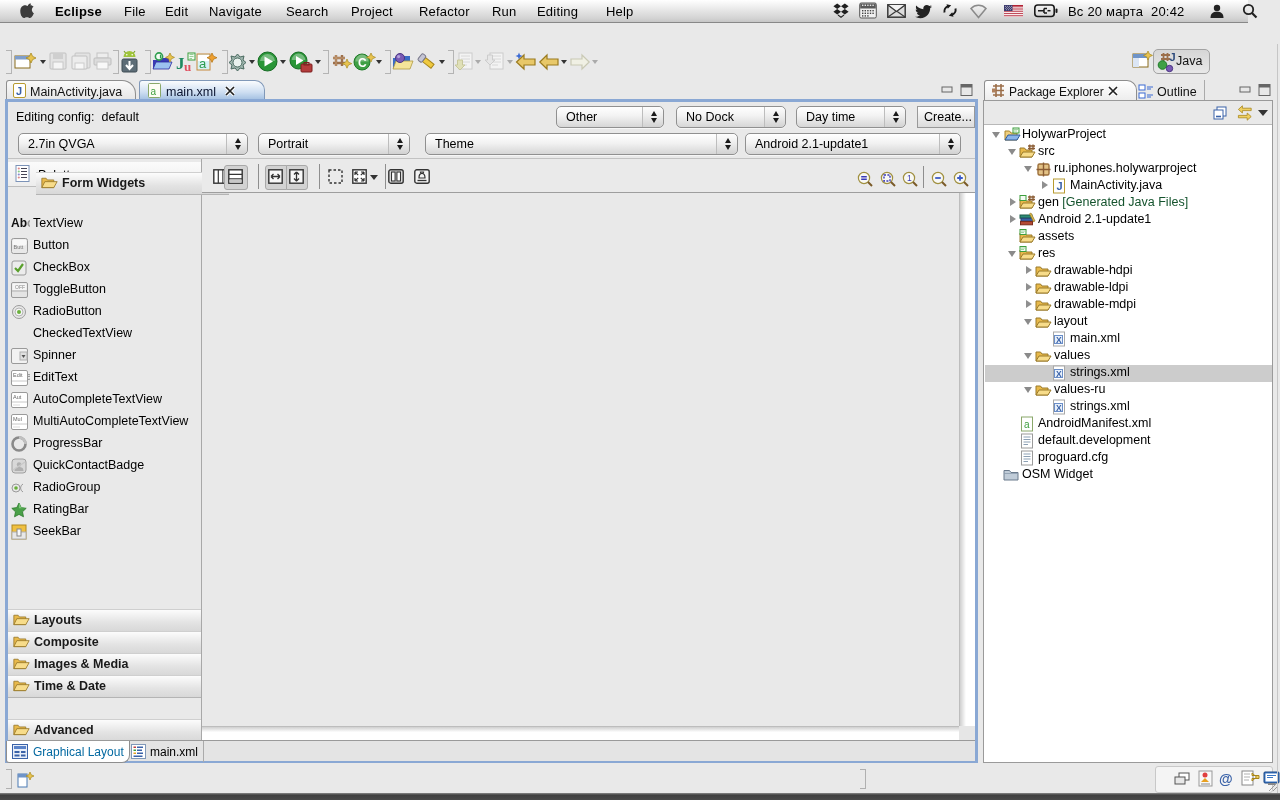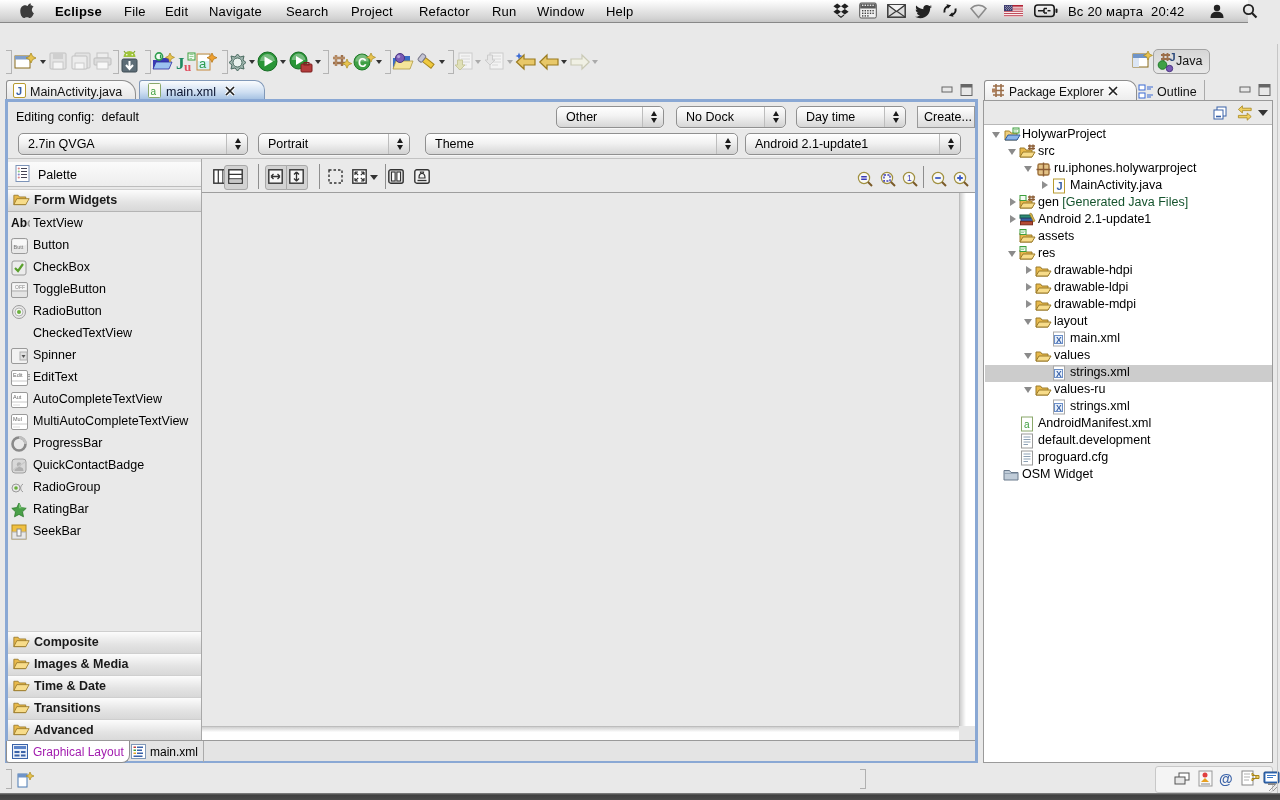--- a/index.html
+++ b/index.html
@@ -49,21 +49,21 @@
       <path d="M13.9 11.1c-0.4 1-0.6 1.4-1.2 2.3-0.8 1.2-1.9 2.7-3.2 2.7-1.2 0-1.5-0.8-3.1-0.8-1.6 0-2 0.8-3.2 0.8-1.3 0-2.3-1.4-3.1-2.6C-1.1 10.1-1.3 6.2 0.7 4.1c1-1.1 2.3-1.7 3.5-1.7 1.3 0 2.1 0.8 3.1 0.8 1 0 1.6-0.8 3.1-0.8 1.1 0 2.3 0.6 3.2 1.7-2.8 1.5-2.3 5.5 0.3 7z" fill="#3c3c3c" transform="translate(1,0) scale(0.93)"></path>
     </svg>
     <div class="mi" style="left:55px;font-weight:bold;">Eclipse</div>
     <div class="mi" style="left:124px;">File</div>
     <div class="mi" style="left:165px;">Edit</div>
     <div class="mi" style="left:209px;">Navigate</div>
     <div class="mi" style="left:286px;">Search</div>
     <div class="mi" style="left:351px;">Project</div>
     <div class="mi" style="left:419px;">Refactor</div>
     <div class="mi" style="left:492px;">Run</div>
-    <div class="mi" style="left:537px;">Window</div>
+    <div class="mi" style="left:537px;">Editing</div>
     <div class="mi" style="left:606px;">Help</div>
 
     <svg style="left:832px;top:3px;" width="18" height="16" viewBox="0 0 18 16">
       <path d="M5.2 0.5 L9 3.2 L5.2 5.9 L1.4 3.2 Z M12.8 0.5 L16.6 3.2 L12.8 5.9 L9 3.2 Z M5.2 6 L9 8.7 L5.2 11.4 L1.4 8.7 Z M12.8 6 L16.6 8.7 L12.8 11.4 L9 8.7 Z" fill="#1f1f1f"></path>
       <path d="M5.8 11.3 L9 13.5 L12.2 11.3 L12.2 12.6 L9 14.9 L5.8 12.6 Z" fill="#1f1f1f"></path>
     </svg>
     <svg style="left:859px;top:2px;" width="18" height="17" viewBox="0 0 18 17">
       <rect x="0.7" y="1" width="16.6" height="15" rx="1.5" fill="#f0f0f0" stroke="#555"></rect>
       <rect x="1.2" y="1.5" width="15.6" height="5" fill="#5a5a5a"></rect>
       <g fill="#444">
@@ -394,21 +394,21 @@
     <div class="abs" style="left:0;top:3px;width:193px;height:24px;background:linear-gradient(#fbfbfb,#ededed);border-bottom:1px solid #bdbdbd;"></div>
     <svg style="left:7px;top:6px;" width="16" height="17" viewBox="0 0 16 17">
       <rect x="1" y="0.5" width="13" height="16" fill="#fff" stroke="#7c93b8"></rect>
       <circle cx="3.8" cy="3.5" r="1.1" fill="#d88"></circle>
         <circle cx="3.8" cy="6.5" r="1.1" fill="#8c8"></circle>
         <circle cx="3.8" cy="9.5" r="1.1" fill="#88c"></circle>
         <circle cx="3.8" cy="12.5" r="1.1" fill="#d88"></circle>
       <path d="M6 3.5 L12 3.5 M6 6.5 L12 6.5 M6 9.5 L12 9.5 M6 12.5 L12 12.5" stroke="#445" stroke-width="1"></path>
     </svg>
     <div class="abs" style="left:30px;top:9px;font-size:12.5px;color:#000;">Palette</div>
-    <div class="pcat" style="top:30px;">
+    <div class="pcat" style="top:13px;margin-left:28px;">
         <svg style="left:5px;top:2px;" width="17" height="15" viewBox="0 0 20 16">
           <path d="M1 3 L1 14 L15 14 L15 5 L7.5 5 L6 3 Z" fill="#e8b94a" stroke="#9a7a2a"></path>
           <path d="M1 14 L4.5 7 L19 7 L15 14 Z" fill="#f7dc8a" stroke="#9a7a2a"></path>
         </svg>
         <span>Form Widgets</span>
       </div>
     <div id="pitems">
       <div class="abs" style="left:3px;top:57px;width:19px;overflow:hidden;font-weight:bold;font-size:12px;color:#111;white-space:nowrap;">Ab<span style="color:#999;">c</span></div>
       <div class="pitem" style="top:57px;">TextView</div>
       <svg style="left:3px;top:79px;" width="17" height="16" viewBox="0 0 17 16">
@@ -486,47 +486,47 @@
           <path d="M8 1 L10.2 5.6 L15.2 6.3 L8 6.3 Z" fill="#7cc878"></path>
         </svg>
       <div class="pitem" style="top:343px;">RatingBar</div>
       <svg style="left:3px;top:365px;" width="16" height="16" viewBox="0 0 16 16">
           <rect x="1" y="1" width="14" height="14" fill="#f0c040" stroke="#b08820"></rect>
           <rect x="1" y="8" width="14" height="7" fill="#e8e8e8" stroke="#b0b0b0"></rect>
           <rect x="6" y="5" width="4" height="7" fill="#f8f8f8" stroke="#888"></rect>
         </svg>
       <div class="pitem" style="top:365px;">SeekBar</div>
     </div>
+    <div class="pcat" style="top:450px;">
+        <svg style="left:5px;top:2px;" width="17" height="15" viewBox="0 0 20 16">
+          <path d="M1 3 L1 14 L15 14 L15 5 L7.5 5 L6 3 Z" fill="#e8b94a" stroke="#9a7a2a"></path>
+          <path d="M1 14 L4.5 7 L19 7 L15 14 Z" fill="#f7dc8a" stroke="#9a7a2a"></path>
+        </svg>
+        <span>Layouts</span>
+      </div>
     <div class="pcat" style="top:472px;">
         <svg style="left:5px;top:2px;" width="17" height="15" viewBox="0 0 20 16">
           <path d="M1 3 L1 14 L15 14 L15 5 L7.5 5 L6 3 Z" fill="#e8b94a" stroke="#9a7a2a"></path>
           <path d="M1 14 L4.5 7 L19 7 L15 14 Z" fill="#f7dc8a" stroke="#9a7a2a"></path>
         </svg>
         <span>Composite</span>
       </div>
     <div class="pcat" style="top:494px;">
         <svg style="left:5px;top:2px;" width="17" height="15" viewBox="0 0 20 16">
           <path d="M1 3 L1 14 L15 14 L15 5 L7.5 5 L6 3 Z" fill="#e8b94a" stroke="#9a7a2a"></path>
           <path d="M1 14 L4.5 7 L19 7 L15 14 Z" fill="#f7dc8a" stroke="#9a7a2a"></path>
         </svg>
         <span>Images &amp; Media</span>
       </div>
     <div class="pcat" style="top:516px;">
         <svg style="left:5px;top:2px;" width="17" height="15" viewBox="0 0 20 16">
           <path d="M1 3 L1 14 L15 14 L15 5 L7.5 5 L6 3 Z" fill="#e8b94a" stroke="#9a7a2a"></path>
           <path d="M1 14 L4.5 7 L19 7 L15 14 Z" fill="#f7dc8a" stroke="#9a7a2a"></path>
         </svg>
         <span>Time &amp; Date</span>
-      </div>
-    <div class="pcat" style="top:538px;">
-        <svg style="left:5px;top:2px;" width="17" height="15" viewBox="0 0 20 16">
-          <path d="M1 3 L1 14 L15 14 L15 5 L7.5 5 L6 3 Z" fill="#e8b94a" stroke="#9a7a2a"></path>
-          <path d="M1 14 L4.5 7 L19 7 L15 14 Z" fill="#f7dc8a" stroke="#9a7a2a"></path>
-        </svg>
-        <span>Transitions</span>
       </div>
     <div class="pcat" style="top:560px;">
         <svg style="left:5px;top:2px;" width="17" height="15" viewBox="0 0 20 16">
           <path d="M1 3 L1 14 L15 14 L15 5 L7.5 5 L6 3 Z" fill="#e8b94a" stroke="#9a7a2a"></path>
           <path d="M1 14 L4.5 7 L19 7 L15 14 Z" fill="#f7dc8a" stroke="#9a7a2a"></path>
         </svg>
         <span>Advanced</span>
       </div>
   </div>
 
@@ -613,21 +613,21 @@
   <div class="abs" id="btabs" style="left:8px;top:740px;width:967px;height:21px;background:#e4e4e4;border-top:1px solid #9a9a9a;box-sizing:border-box;">
     <div class="abs" style="left:-2px;top:0px;width:122px;height:21px;background:#fff;border:1px solid #8e8e8e;border-top:none;border-radius:0 0 8px 3px;"></div>
     <svg style="left:4px;top:3px;" width="16" height="15" viewBox="0 0 16 15">
       <rect x="0.5" y="0.5" width="15" height="14" fill="#e8eef8" stroke="#3a62a8"></rect>
       <rect x="2" y="2" width="12" height="3" fill="#5a82c8"></rect>
       <rect x="2.5" y="7" width="5" height="2" fill="#3a62a8"></rect>
         <rect x="9" y="7" width="4.5" height="2" fill="#3a62a8"></rect>
       <rect x="2.5" y="10.5" width="5" height="2" fill="#3a62a8"></rect>
         <rect x="9" y="10.5" width="4.5" height="2" fill="#3a62a8"></rect>
     </svg>
-    <div class="abs" style="left:25px;top:4px;font-size:12px;color:#a21caf;white-space:nowrap;">Graphical Layout</div>
+    <div class="abs" style="left:25px;top:4px;font-size:12px;color:#0369a1;white-space:nowrap;">Graphical Layout</div>
     <svg style="left:123px;top:3px;" width="15" height="15" viewBox="0 0 15 15">
       <rect x="0.5" y="0.5" width="14" height="14" fill="#fff" stroke="#8098b8"></rect>
       <rect x="2.5" y="2.5" width="2.5" height="1.5" fill="#c04040"></rect>
         <rect x="6" y="2.5" width="6" height="1.5" fill="#3a62a8"></rect>
       <rect x="2.5" y="5.5" width="2.5" height="1.5" fill="#3d9e3d"></rect>
         <rect x="6" y="5.5" width="5" height="1.5" fill="#3a62a8"></rect>
       <rect x="2.5" y="8.5" width="2.5" height="1.5" fill="#e8a020"></rect>
         <rect x="6" y="8.5" width="6" height="1.5" fill="#3a62a8"></rect>
       <rect x="2.5" y="11.5" width="9" height="1.5" fill="#3a62a8"></rect>
     </svg>

